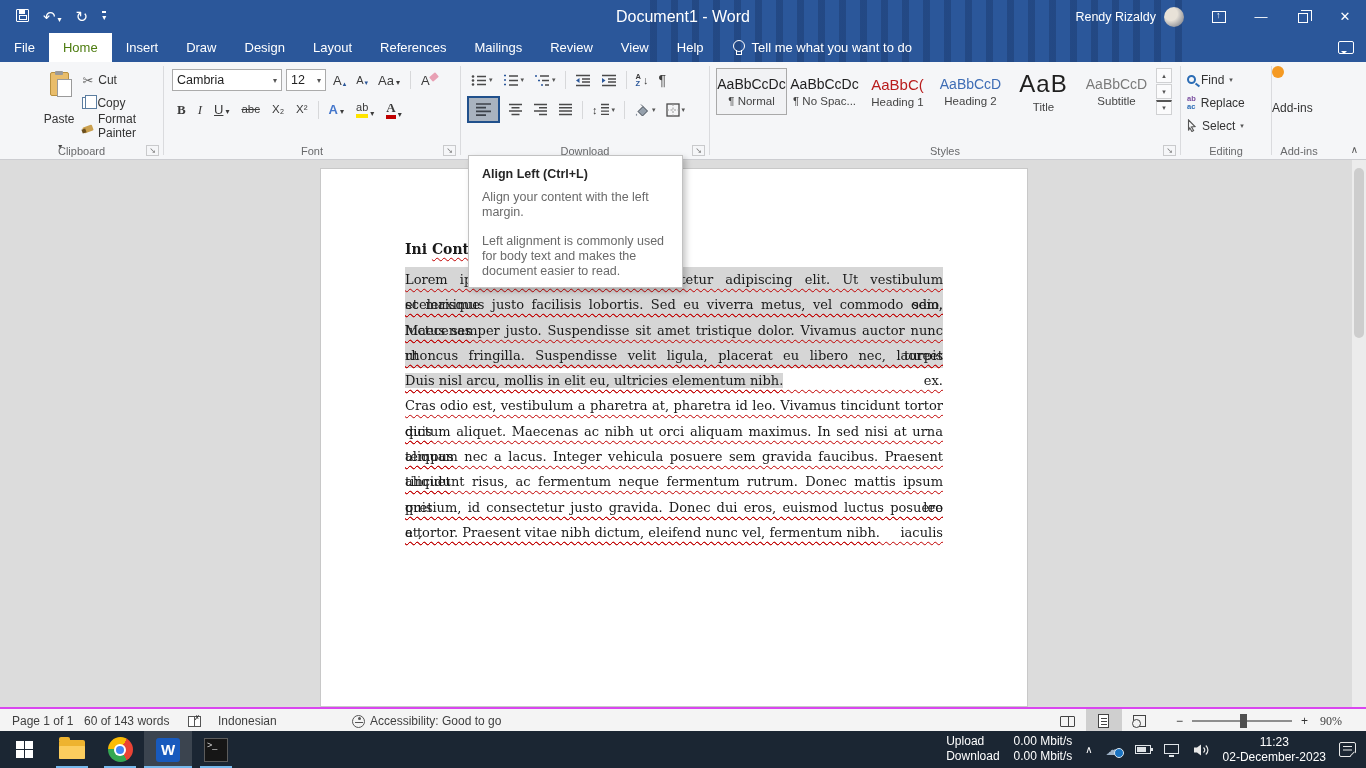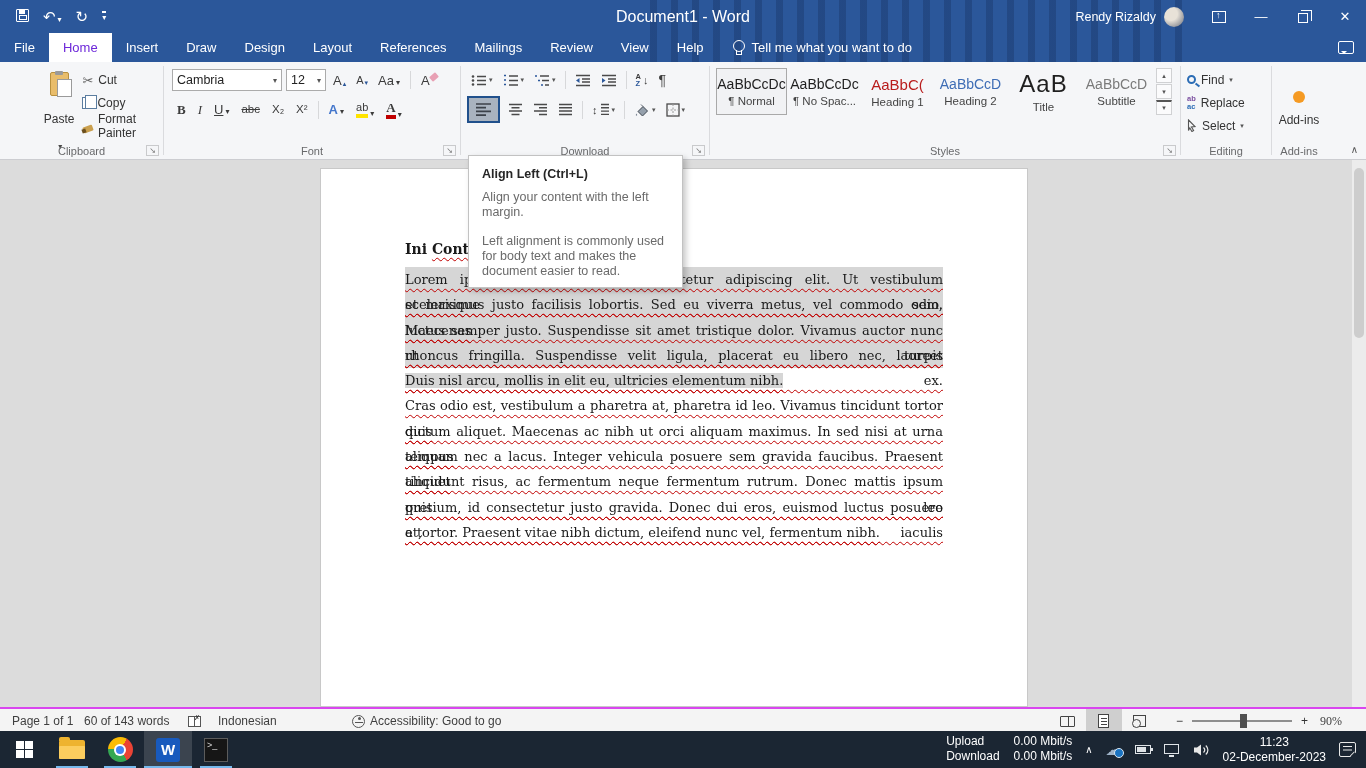--- a/index.html
+++ b/index.html
@@ -27,21 +27,21 @@
   .ic-ribbonopts { width:14px; height:12px; border:1px solid #fff; position:relative; }
   .ic-ribbonopts::before { content:"↑"; position:absolute; left:3px; top:-2px; font-size:9px; }
   .ic-restore { width:10px; height:10px; border:1px solid #fff; position:relative; margin-top:2px; }
   .ic-restore::before { content:""; position:absolute; left:2px; top:-4px; width:10px; height:10px; border:1px solid #fff; border-bottom:none; border-left:none; }
 
   
   .tabrow { position:absolute; top:33px; left:0; right:0; height:29px; background:#2b579a; display:flex; align-items:stretch; color:#fff;
     background-image:repeating-linear-gradient(90deg, rgba(8,22,55,.22) 0 7px, rgba(8,22,55,0) 7px 21px);
     background-size:540px 100%; background-position:650px 0; background-repeat:no-repeat; }
   .rtab { padding:0 14px; font-size:13px; display:flex; align-items:center; }
-  .rtab.active { background:#fff; color:#6d28d9; }
+  .rtab.active { background:#fff; color:#4d7c0f; }
   .tellme { display:flex; align-items:center; gap:8px; margin-left:14px; font-size:13px; }
   .ic-bulb { width:12px; height:16px; position:relative; }
   .ic-bulb::before { content:""; position:absolute; top:0; left:1px; width:10px; height:10px; border:1.3px solid #fff; border-radius:50%; }
   .ic-bulb::after { content:""; position:absolute; bottom:1px; left:4px; width:4px; height:4px; border-left:1.3px solid #fff; border-right:1.3px solid #fff; border-bottom:1.3px solid #fff; }
   .comments { margin-left:auto; margin-right:12px; display:flex; align-items:center; }
   .ic-comment { width:16px; height:13px; border:1.3px solid #fff; border-radius:2px; position:relative; }
   .ic-comment::after { content:""; position:absolute; left:2px; bottom:-4px; border:3px solid transparent; border-top-color:#fff; }
 
   
   .ribbon { position:absolute; top:62px; left:0; right:0; height:98px; background:#f5f6f8; border-bottom:1px solid #cccdd1; display:flex; }
@@ -119,21 +119,21 @@
   .g-edit { width:90px; display:flex; flex-direction:column; gap:4px; padding:8px 0 0 6px; font-size:12px; color:#333; }
   .erow { display:flex; align-items:center; gap:5px; height:19px; }
   .erow .chev { font-size:7px; color:#555; }
   .ic-find { width:9px; height:9px; border:2px solid #2b6cb5; border-radius:50%; position:relative; }
   .ic-find::after { content:""; position:absolute; left:6px; top:7px; width:5px; height:2px; background:#2b6cb5; transform:rotate(40deg); }
   .ic-replace { display:flex; flex-direction:column; font-size:7.5px; line-height:1.05; font-weight:bold; }
   .ic-replace i:first-child { color:#7b4fa0; font-style:normal; }
   .ic-replace i:last-child { color:#2b6cb5; font-style:normal; }
 
   
-  .g-addins { width:54px; display:flex; flex-direction:column; align-items:center; padding-top:29px; gap:10px; font-size:12px; color:#333; }
+  .g-addins { width:54px; display:flex; flex-direction:column; padding-top:4px; gap:23px; font-size:12px; color:#333; }
   .dot { width:12px; height:12px; border-radius:50%; background:#f59a23; }
   .collapse-ribbon { position:absolute; right:8px; bottom:4px; font-size:10px; color:#555; }
 
   
   .canvas { position:absolute; top:160px; left:0; right:0; height:547px; background:#dcdcdc; }
   .vscroll { position:absolute; right:0; top:0; width:14px; height:100%; background:#ececec; }
   .vthumb { position:absolute; top:8px; left:2px; width:10px; height:170px; background:#cdcdcd; border-radius:5px; }
   .page { position:absolute; left:320px; top:8px; width:708px; height:539px; background:#fff; border:1px solid #c8c8c8;
     padding:72px 84px 0 84px; font-family:"DejaVu Serif","Liberation Serif",serif; color:#1a1a1a; }
   .doc-heading { font-size:14px; font-weight:bold; margin-bottom:10px; }

